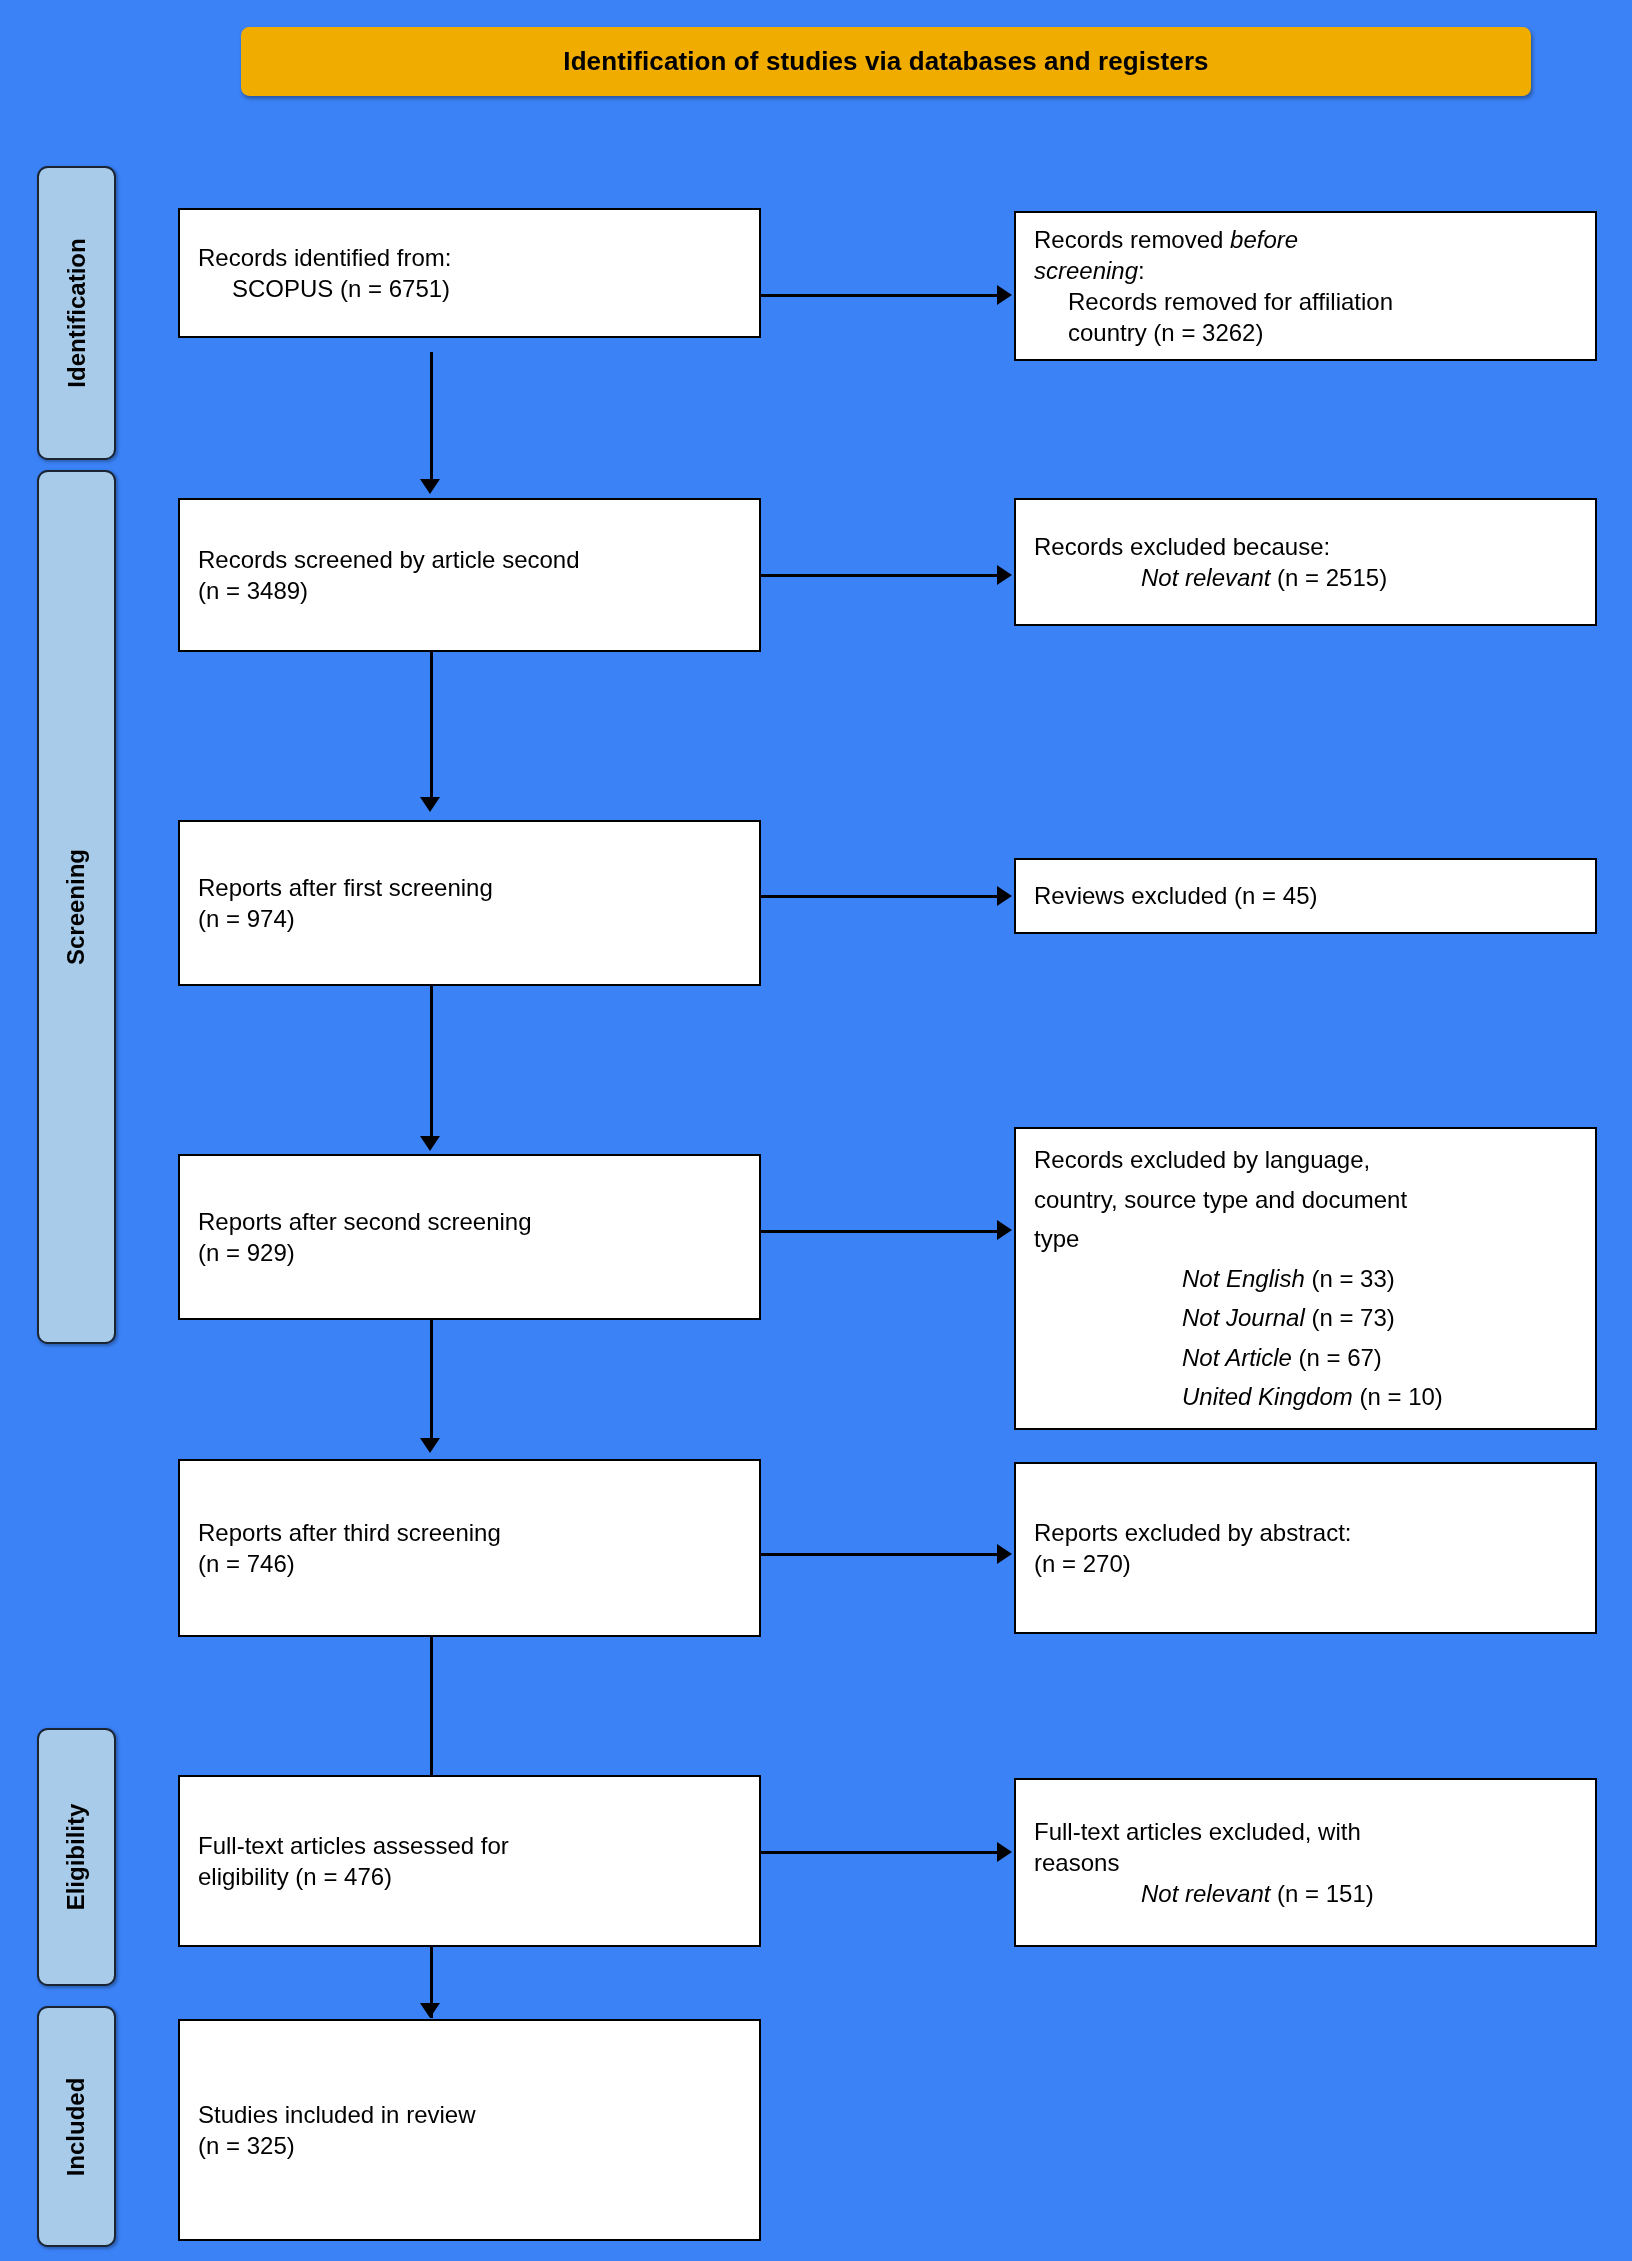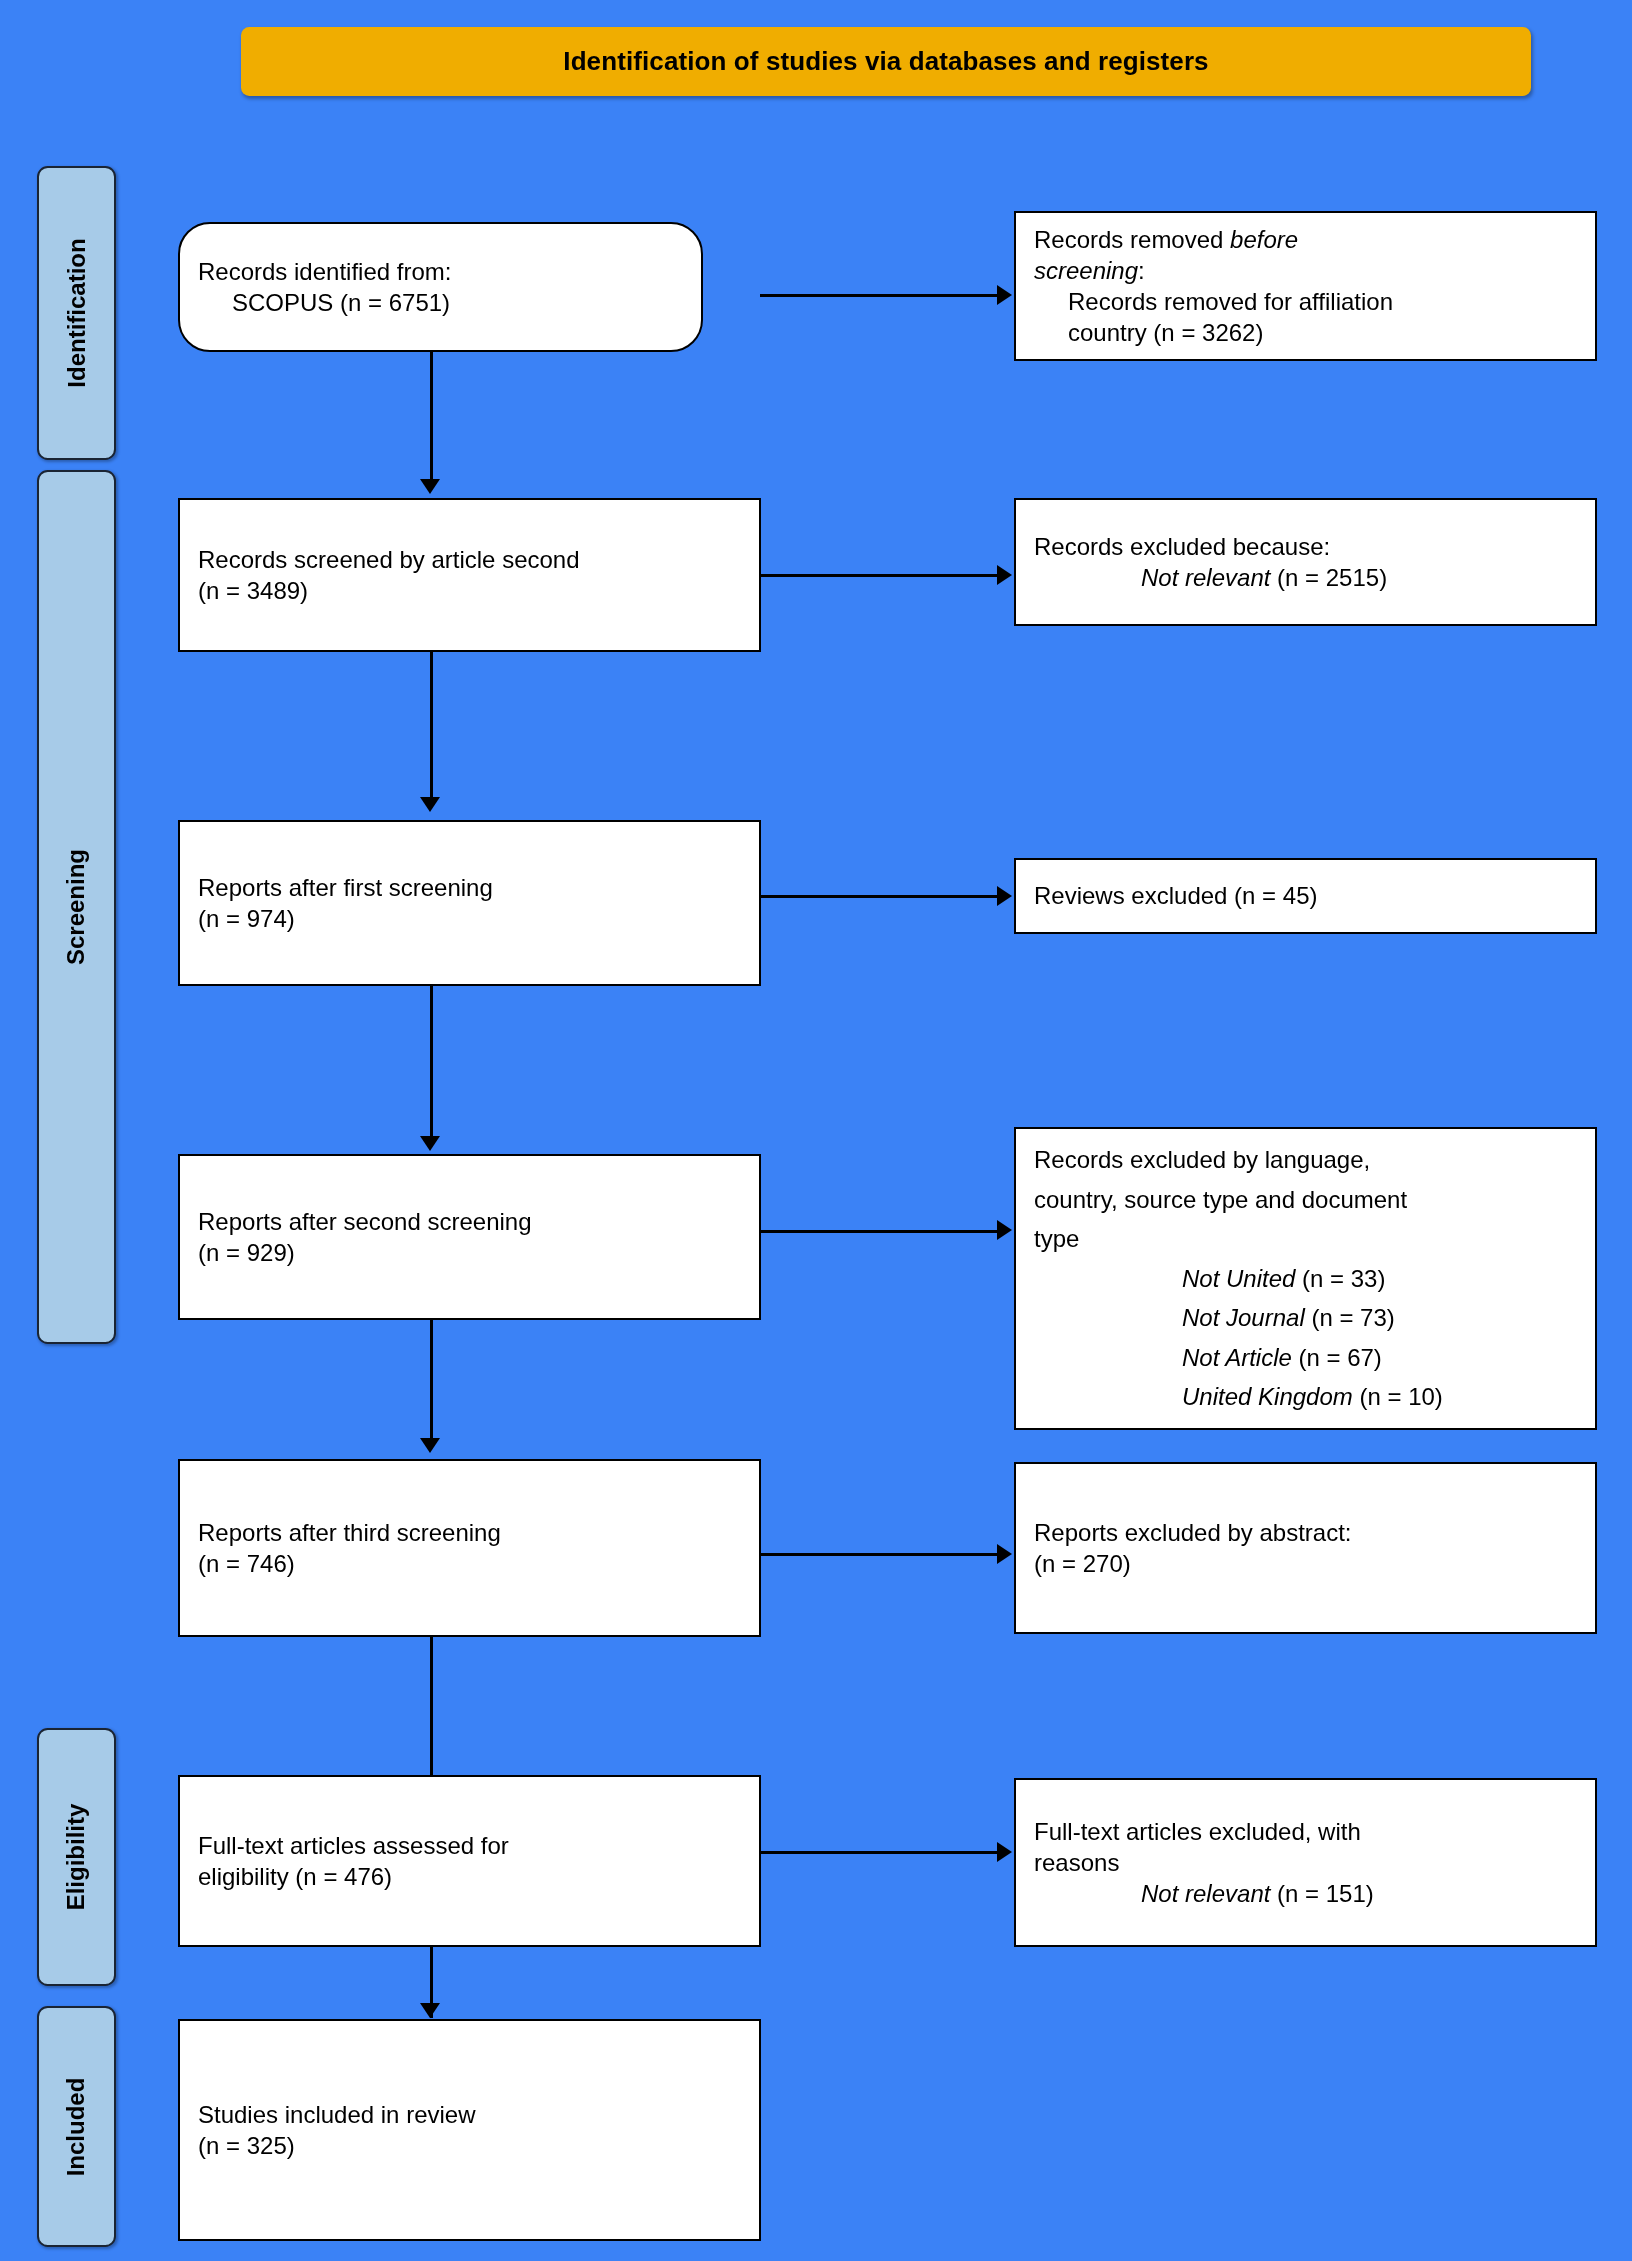--- a/index.html
+++ b/index.html
@@ -123,21 +123,21 @@
   </div>
 
   <div class="stage-bar" style="left: 37px; top: 1728px; width: 75px; height: 254px; background: rgb(167, 203, 232);">
     <span class="stage-label">Eligibility</span>
   </div>
 
   <div class="stage-bar" style="left: 37px; top: 2006px; width: 75px; height: 237px; background: rgb(167, 203, 232);">
     <span class="stage-label">Included</span>
   </div>
 
-  <div class="box" style="left:178px; top:222px; width:525px; height:130px;border-radius:32px;">
+  <div class="box" style="left:178px; top:208px; width:583px; height:130px;">
     <div class="line">Records identified from:</div>
     <div class="line indent-1">SCOPUS (n = 6751)</div>
   </div>
 
   <div class="conn conn-h" style="left:760px; top:294px; width:237px;"></div>
   <div class="arrow-right" style="left:997px; top:285px;"></div>
 
   <div class="box" style="left:1014px; top:211px; width:583px; height:150px;">
     <div class="line">Records removed <i>before</i></div>
     <div class="line"><i>screening</i>:</div>
@@ -184,21 +184,21 @@
     <div class="line">(n = 929)</div>
   </div>
 
   <div class="conn conn-h" style="left:760px; top:1230px; width:237px;"></div>
   <div class="arrow-right" style="left:997px; top:1220px;"></div>
 
   <div class="box" style="left:1014px; top:1127px; width:583px; height:303px;justify-content:space-between;">
     <div class="line">Records excluded by language,</div>
     <div class="line">country, source type and document</div>
     <div class="line">type</div>
-    <div class="line indent-3"><i>Not United</i> (n = 33)</div>
+    <div class="line indent-3"><i>Not English</i> (n = 33)</div>
     <div class="line indent-3"><i>Not Journal</i> (n = 73)</div>
     <div class="line indent-3"><i>Not Article</i> (n = 67)</div>
     <div class="line indent-3"><i>United Kingdom</i> (n = 10)</div>
   </div>
 
   <div class="conn conn-v" style="left:430px; top:1320px; height:118px;"></div>
   <div class="arrow-down" style="left:420px; top:1438px;"></div>
 
   <div class="box" style="left:178px; top:1459px; width:583px; height:178px;">
     <div class="line">Reports after third screening</div>

